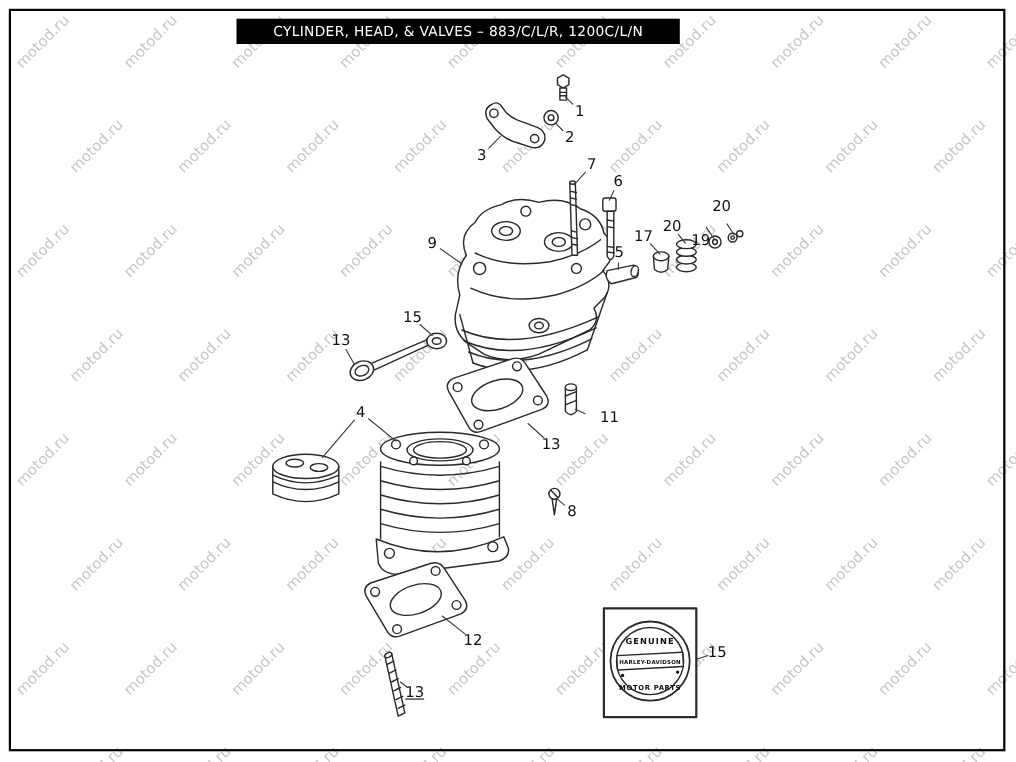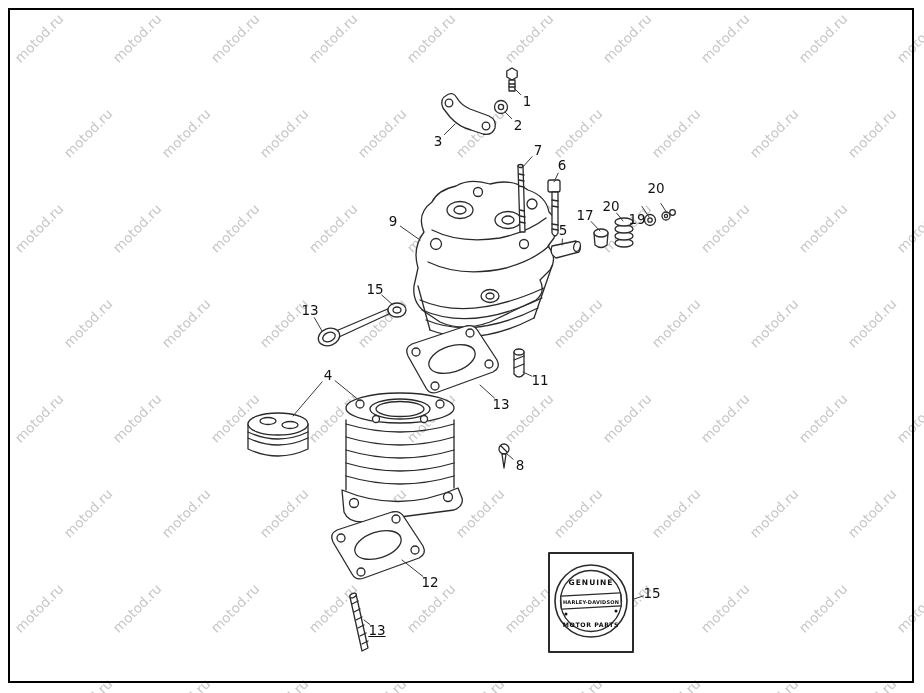--- a/index.html
+++ b/index.html
@@ -310,23 +310,26 @@
       <span class="callout" style="left: 562px; top: 165px;">6</span>
       <span class="callout" style="left: 393px; top: 221px;">9</span>
       <span class="callout" style="left: 585px; top: 215px;">17</span>
       <span class="callout" style="left: 611px; top: 206px;">20</span>
       <span class="callout" style="left: 637px; top: 199px; margin-top: 20px;">19</span>
       <span class="callout" style="left: 656px; top: 188px;">20</span>
       <span class="callout" style="left: 563px; top: 230px;">5</span>
       <span class="callout" style="left: 375px; top: 289px;">15</span>
       <span class="callout" style="left: 310px; top: 310px;">13</span>
       <span class="callout" style="left: 501px; top: 404px;">13</span>
-      <span class="callout" style="left: 540px; top: 380px; text-align: right;">11</span>
+      <span class="callout" style="left: 554px; top: 380px; text-align: right;">11</span>
       <span class="callout" style="left: 328px; top: 375px;">4</span>
       <span class="callout" style="left: 520px; top: 465px;">8</span>
       <span class="callout" style="left: 430px; top: 582px;">12</span>
       <span class="callout" style="left: 377px; top: 630px; text-decoration: underline;">13</span>
       <span class="callout" style="left: 652px; top: 593px;">15</span>
     </div>
 
+  <div class="titlebar">
+    <span>CYLINDER, HEAD, &amp; VALVES – 883/C/L/R, 1200C/L/N</span>
+  </div>
 
   <div class="frame"></div>
 </div>
 
 </body></html>

